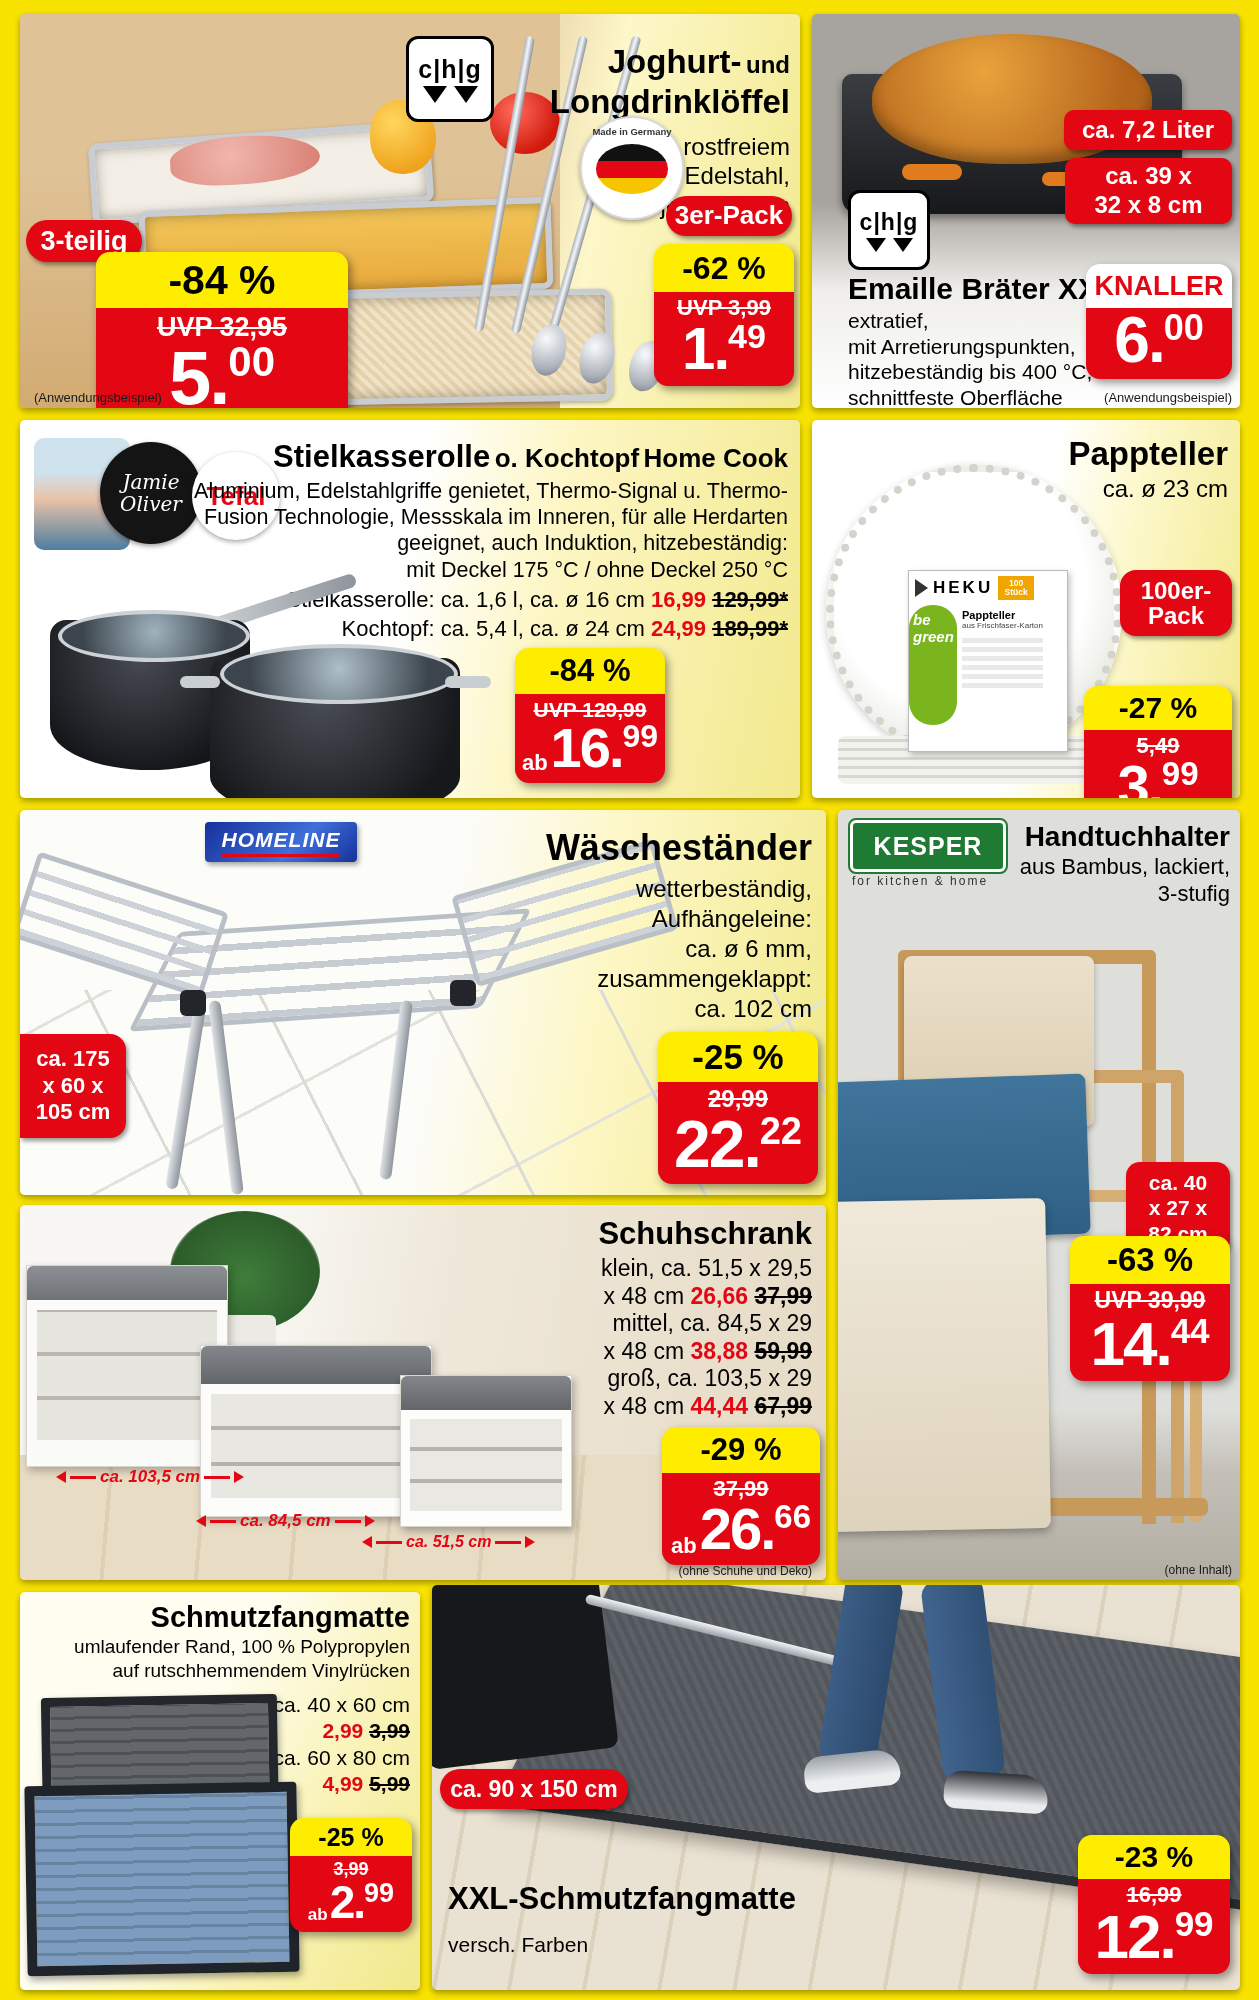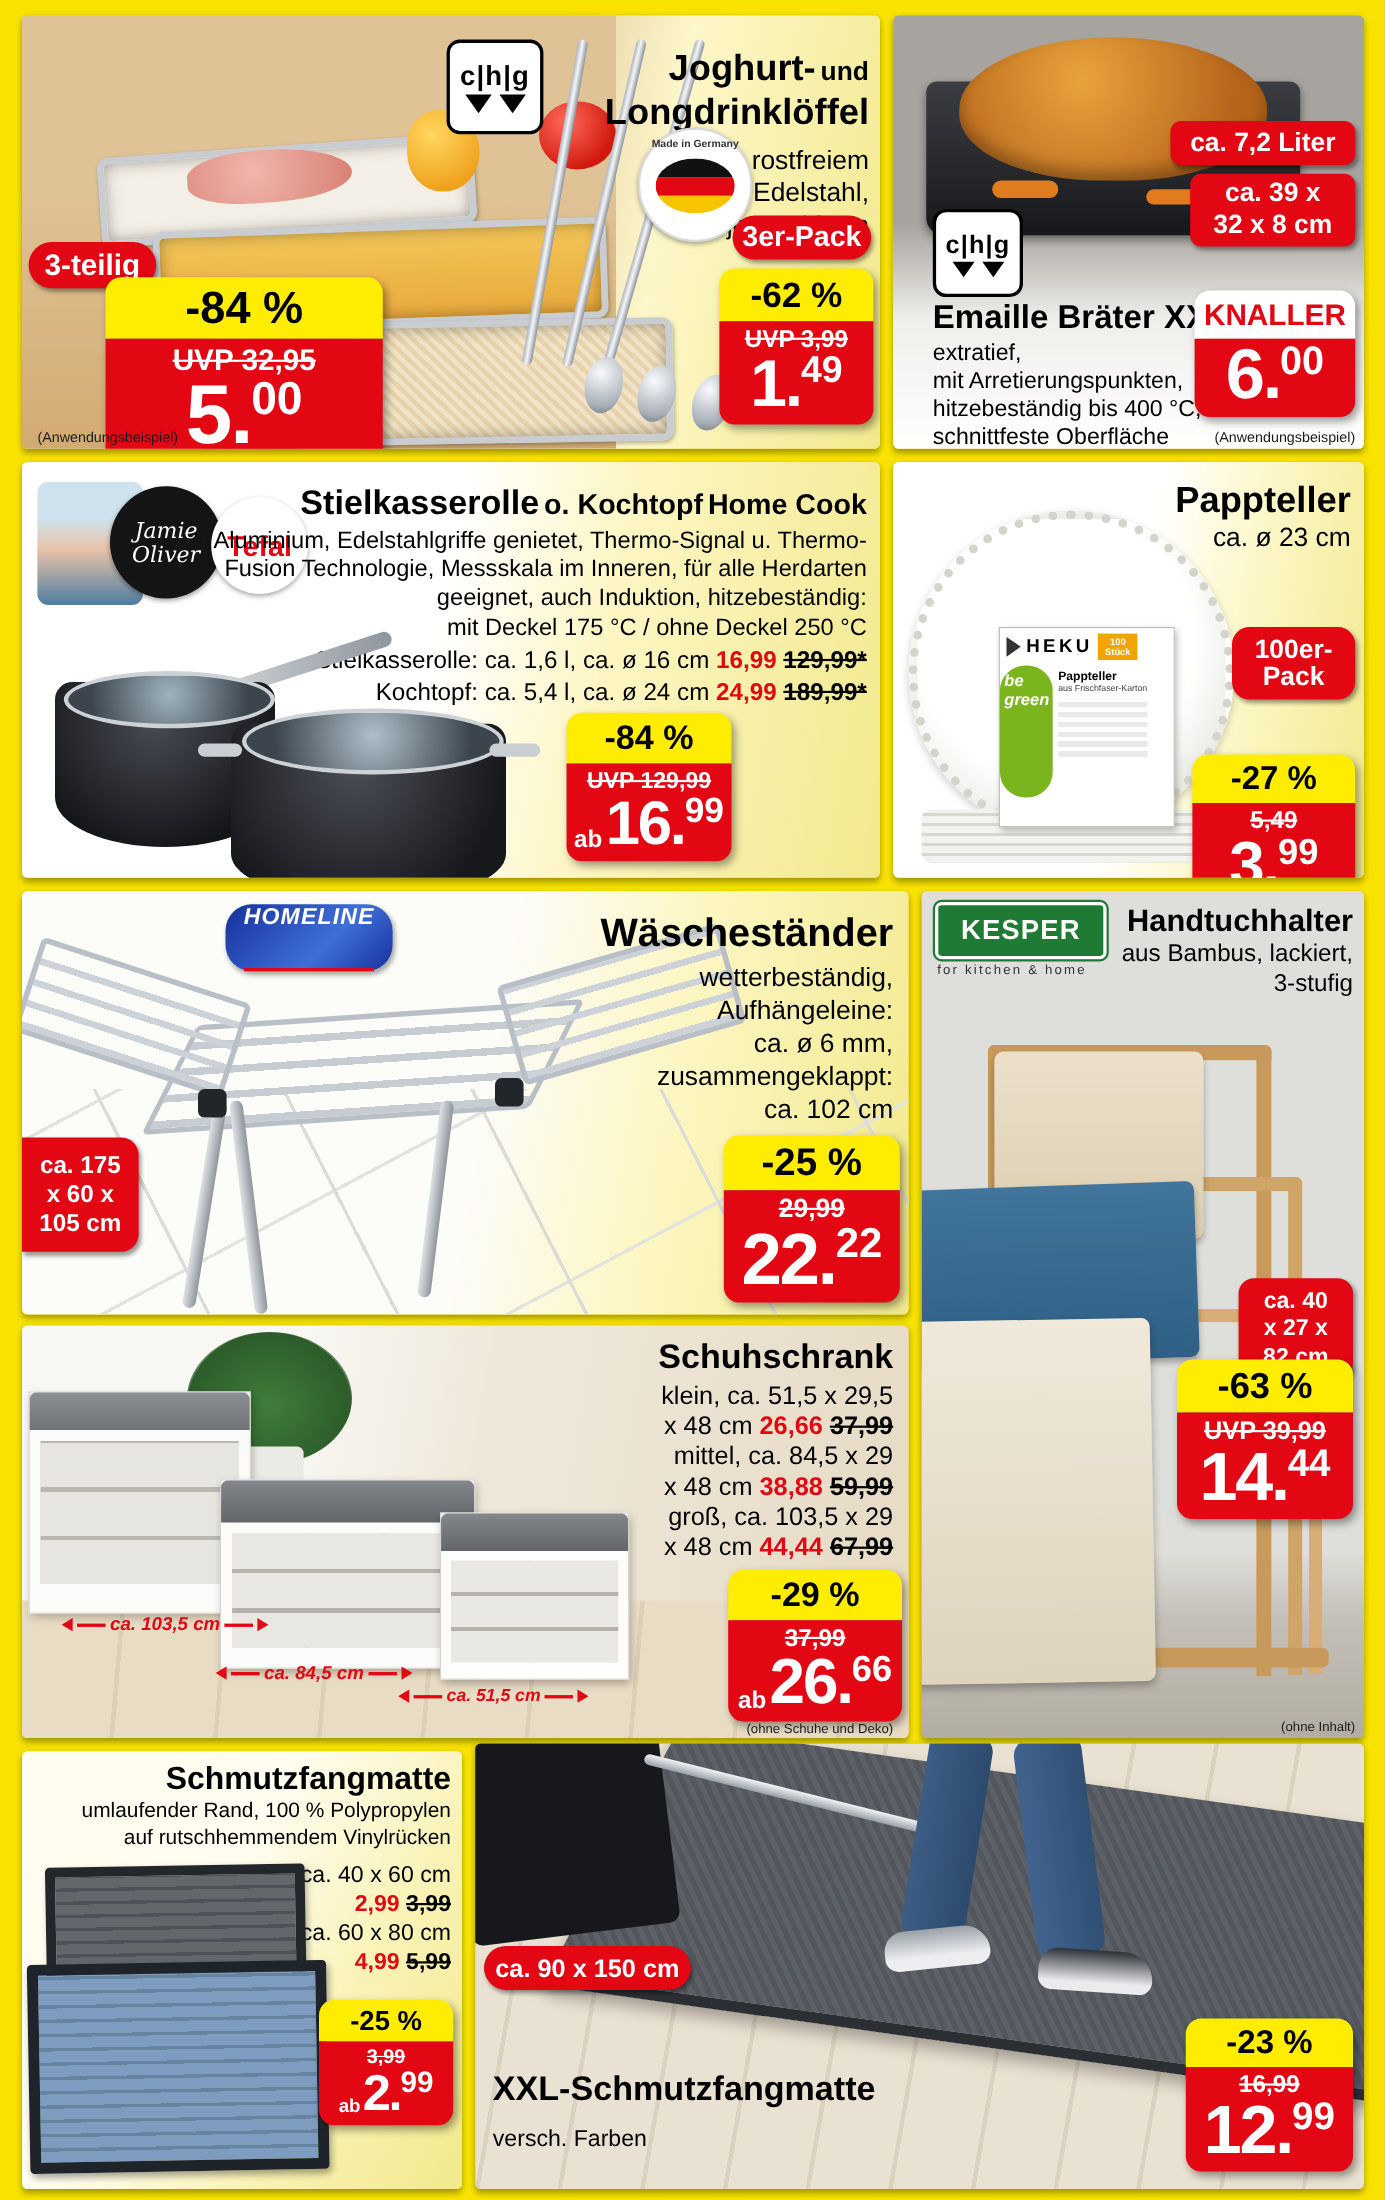--- a/index.html
+++ b/index.html
@@ -127,21 +127,21 @@
   <section class="card" style="left:812px;top:14px;width:428px;height:394px;background:linear-gradient(180deg,#a7a39e 0 48%,#efeeea 70%,#ffffff 100%);">
     <div class="abs" style="left:30px;top:20px;width:360px;height:190px;">
       <div class="abs" style="left:0;top:40px;width:340px;height:140px;background:linear-gradient(180deg,#3a3d42,#17181b);border-radius:10px 10px 16px 16px;box-shadow:0 4px 8px rgba(0,0,0,.4);"></div>
       <div class="abs" style="left:30px;top:0;width:280px;height:130px;border-radius:50% 50% 46% 46%;background:radial-gradient(circle at 40% 30%,#e8a33c,#b5641a 75%);box-shadow:inset 0 -8px 14px rgba(0,0,0,.3);"></div>
       <div class="abs" style="left:60px;top:130px;width:60px;height:16px;border-radius:8px;background:#e07b1e;"></div>
       <div class="abs" style="left:200px;top:138px;width:70px;height:14px;border-radius:8px;background:#e07b1e;"></div>
     </div>
     <div class="pill" style="right:8px;top:96px;width:168px;height:40px;font-size:24px;border-radius:10px;">
       <span>ca. 7,2 Liter</span>
     </div>
-    <div class="dimbadge" style="right:8px;top:144px;width:150px;height:66px;font-size:24px;border-radius:10px;">
+    <div class="dimbadge" style="right:8px;top:144px;width:167px;height:66px;font-size:24px;border-radius:10px;">
       <div>ca. 39 x</div>
       <div>32 x 8 cm</div>
     </div>
     <div class="chg" style="left:36px;top:176px;width:76px;height:74px;">
       <span class="lg" style="font-size:23px;">c|h|g</span>
       <span class="tris">
           <i class="tri-down" style="border-left-width:10px;border-right-width:10px;border-top-width:14px;"></i>
           <i class="tri-down" style="border-left-width:10px;border-right-width:10px;border-top-width:14px;"></i>
         </span>
     </div>
@@ -266,21 +266,21 @@
     <div class="abs" style="left:10px;top:40px;width:640px;height:330px;">
       <div class="abs" style="left:130px;top:70px;width:330px;height:90px;background:repeating-linear-gradient(0deg,#c6ccd2 0 7px,transparent 7px 24px);transform:skewX(-30deg) rotate(-4deg);border:5px solid #b9bfc6;border-radius:6px;"></div>
       <div class="abs" style="left:-10px;top:30px;width:190px;height:80px;background:repeating-linear-gradient(0deg,#cdd2d8 0 6px,transparent 6px 20px);transform:rotate(18deg);border:5px solid #b9bfc6;border-radius:6px;"></div>
       <div class="abs" style="left:430px;top:16px;width:200px;height:84px;background:repeating-linear-gradient(0deg,#cdd2d8 0 6px,transparent 6px 20px);transform:rotate(-16deg);border:5px solid #b9bfc6;border-radius:6px;"></div>
       <div class="abs" style="left:150px;top:150px;width:12px;height:190px;background:linear-gradient(90deg,#dfe3e7,#8f959c);transform:rotate(9deg);border-radius:6px;"></div>
       <div class="abs" style="left:190px;top:150px;width:12px;height:195px;background:linear-gradient(90deg,#dfe3e7,#8f959c);transform:rotate(-7deg);border-radius:6px;"></div>
       <div class="abs" style="left:360px;top:150px;width:12px;height:180px;background:linear-gradient(90deg,#dfe3e7,#8f959c);transform:rotate(7deg);border-radius:6px;"></div>
       <div class="abs" style="left:150px;top:140px;width:26px;height:26px;background:#22262b;border-radius:6px;"></div>
       <div class="abs" style="left:420px;top:130px;width:26px;height:26px;background:#22262b;border-radius:6px;"></div>
     </div>
-    <div class="abs" style="left:185px;top:12px;width:152px;height:61px;border-radius:24px;background:linear-gradient(135deg,#16309c,#3f6fd8 60%,#16309c);display:flex;justify-content:center;box-shadow:2px 3px 5px rgba(0,0,0,.35);">
+    <div class="abs" style="left:185px;top:12px;width:152px;height:40px;border-radius:4px;background:linear-gradient(135deg,#16309c,#3f6fd8 60%,#16309c);display:flex;align-items:center;justify-content:center;box-shadow:2px 3px 5px rgba(0,0,0,.35);">
       <span style="color:#fff;font-weight:bold;font-style:italic;font-size:21px;letter-spacing:1px;border-bottom:3px solid #e30613;padding-bottom:2px;">HOMELINE</span>
     </div>
     <div class="rightcol" style="right:14px;top:16px;width:360px;">
       <span class="b" style="font-size:36px;">Wäscheständer</span>
     </div>
     <div class="rightcol" style="right:14px;top:64px;width:300px;font-size:24px;line-height:1.25;">
       <div>wetterbeständig,</div>
       <div>Aufhängeleine:</div>
       <div>ca. ø 6 mm,</div>
       <div>zusammengeklappt:</div>

